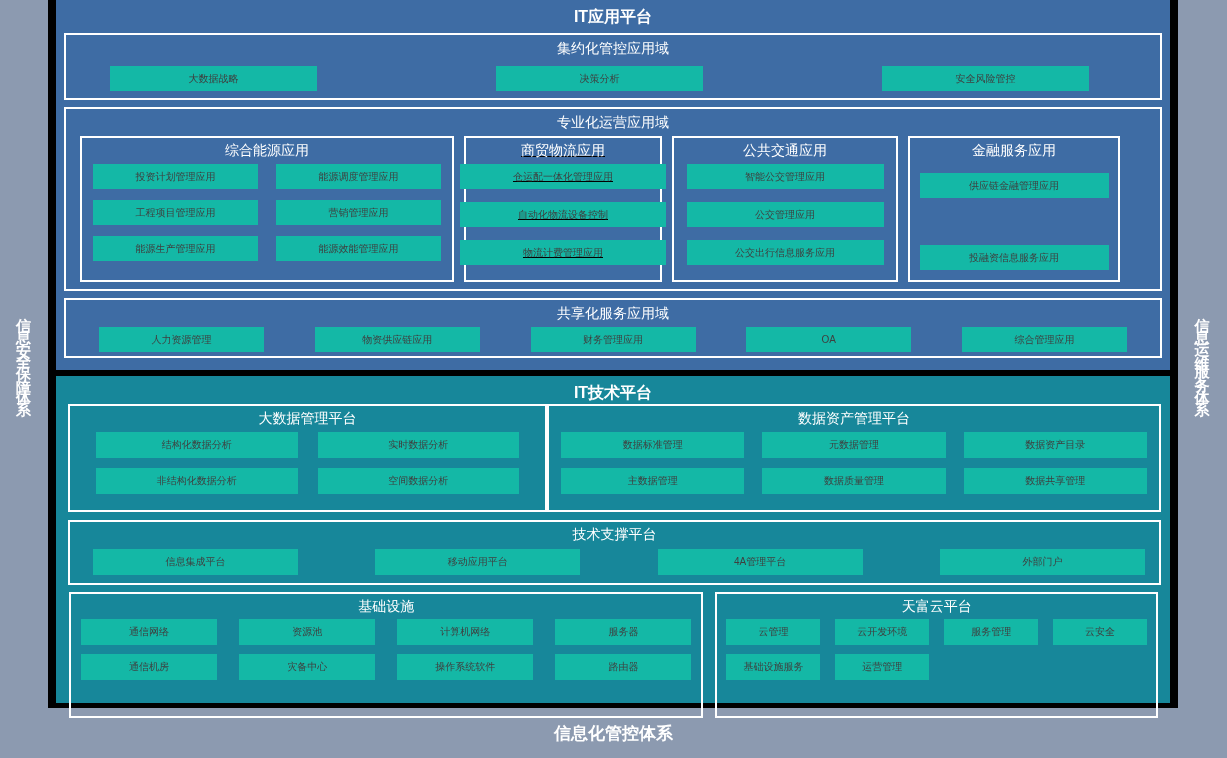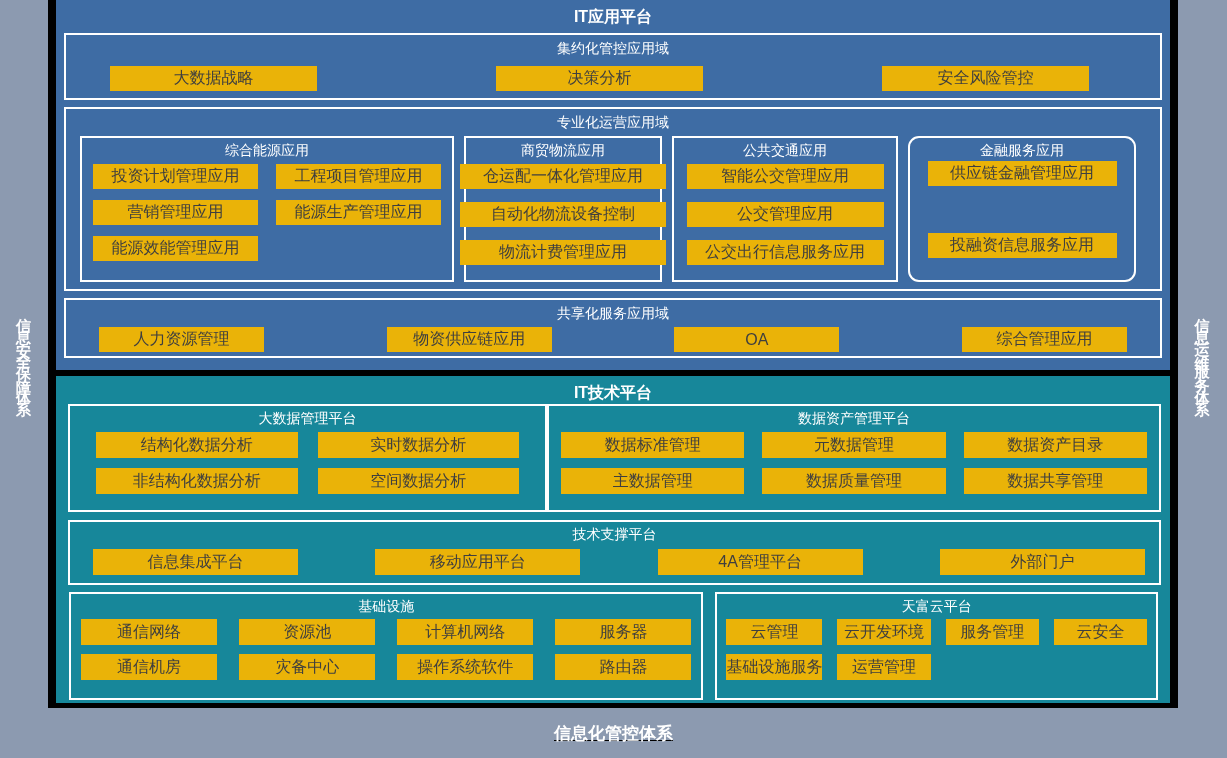--- a/index.html
+++ b/index.html
@@ -15,21 +15,21 @@
   .sidebar{position:absolute;top:0;height:708px;display:flex;align-items:center;justify-content:center;}
   .sidebar.left{left:0;width:48px;}
   .sidebar.right{left:1178px;width:49px;}
   .vtext{
     writing-mode:vertical-rl;text-orientation:upright;
     color:#FFFFFF;font-weight:bold;font-size:15px;letter-spacing:12px;
     line-height:1;
   }
   .bottombar{
     position:absolute;left:0;top:708px;width:1227px;height:50px;
-    display:flex;align-items:center;justify-content:center;text-decoration:underline;
+    display:flex;align-items:center;justify-content:center;
   }
   .bottombar span{color:#FFFFFF;font-weight:bold;font-size:17px;}
 
   .frame{
     position:absolute;left:48px;top:0;width:1130px;height:708px;
     background:#000000;box-sizing:border-box;padding:0 8px;
   }
 
   
   .blue-panel{position:relative;width:1114px;height:370px;background:#3E6CA4;}
@@ -37,21 +37,21 @@
     position:absolute;left:0;top:7px;width:100%;text-align:center;
     color:#fff;font-weight:bold;font-size:16px;
   }
   .sub-panel{
     position:absolute;left:8px;right:8px;
     border:2px solid #FFFFFF;box-sizing:border-box;
   }
   .sub-title{width:100%;text-align:center;color:#FFFFFF;font-size:14px;line-height:20px;margin-top:3px;}
 
   .box{
-    background:#eab308;color:#3F3F3F;font-size:16px;
+    background:#14b8a6;color:#3F3F3F;font-size:10px;
     display:flex;align-items:center;justify-content:center;
     height:25px;white-space:nowrap;box-sizing:border-box;
   }
 
   .panelA{top:33px;height:67px;}
   .panelA .row{
     display:flex;justify-content:space-between;
     padding:0 71px 0 44px;margin-top:8px;
   }
   .panelA .box{width:207px;}
@@ -60,27 +60,27 @@
   .groups-row{
     display:flex;gap:10px;padding:0 14px;margin-top:4px;height:146px;
   }
   .group{
     border:2px solid #FFFFFF;box-sizing:border-box;
     display:flex;flex-direction:column;flex:none;
   }
   .g-title{text-align:center;color:#FFFFFF;font-size:14px;line-height:22px;margin-top:1px;}
   .g1{width:374px;}
   .g1-body{display:grid;grid-template-columns:165px 165px;column-gap:18px;row-gap:11px;justify-content:center;margin-top:3px;}
-  .g2{width:198px;}
+  .g2{width:198px;text-decoration:underline;}
   .g3{width:226px;}
   .gcol-body{display:flex;flex-direction:column;gap:13px;align-items:center;margin-top:3px;}
   .g2 .box{width:206px;}
   .g3 .box{width:197px;}
-  .g4{width:228px;border-radius:11px;}
-  .g4-body{display:grid;grid-template-rows:25px 25px 25px;row-gap:11px;justify-items:center;margin-top:0;}
+  .g4{width:212px;}
+  .g4-body{display:grid;grid-template-rows:25px 25px 25px;row-gap:11px;justify-items:center;margin-top:12px;}
   .g4 .box{width:189px;}
   .g4 .box.row3{grid-row:3;}
 
   .panelC{top:298px;height:60px;}
   .panelC .row{display:flex;justify-content:space-between;padding:0 33px;margin-top:4px;}
   .panelC .box{width:165px;}
 
   
   .teal-panel{position:relative;margin-top:6px;width:1114px;height:327px;background:#17879A;}
   .tp-row1{position:absolute;left:12px;top:28px;right:9px;height:108px;display:flex;}
@@ -88,21 +88,21 @@
   .t-bigdata{width:479px;}
   .t-asset{flex:1;}
   .t-bigdata-body{display:grid;grid-template-columns:1fr 1fr;column-gap:20px;row-gap:10px;padding:0 26px;margin-top:4px;}
   .t-asset-body{display:grid;grid-template-columns:1fr 1fr 1fr;column-gap:18px;row-gap:10px;padding:0 12px;margin-top:4px;}
   .tgroup .box{height:26px;width:auto;}
 
   .tp-support{position:absolute;left:12px;top:144px;right:9px;height:65px;border:2px solid #FFFFFF;box-sizing:border-box;}
   .tp-support .row{display:flex;justify-content:space-between;padding:0 14px 0 23px;margin-top:4px;}
   .tp-support .box{width:205px;height:26px;}
 
-  .tp-row3{position:absolute;left:13px;top:216px;right:12px;height:108px;display:flex;gap:12px;border-radius:30px;}
+  .tp-row3{position:absolute;left:13px;top:216px;right:12px;height:126px;display:flex;gap:12px;border-radius:30px;}
   .t-infra{width:638px;}
   .t-infra-body{display:grid;grid-template-columns:1fr 1fr 1fr 1fr;column-gap:22px;row-gap:9px;padding:0 10px;margin-top:3px;}
   .t-cloud{width:445px;}
   .t-cloud-body{display:grid;grid-template-columns:1fr 1fr 1fr 1fr;column-gap:15px;row-gap:9px;padding:0 9px;margin-top:3px;}
   .tgroup .g-title{margin-top:2px;line-height:20px;}
 </style>
 </head>
 <body>
 
 <div class="canvas">
@@ -134,20 +134,21 @@
       </div>
 
       <div class="sub-panel panelB">
         <div class="sub-title">专业化运营应用域</div>
         <div class="groups-row">
 
           <div class="group g1">
             <div class="g-title">综合能源应用</div>
             <div class="g1-body">
               <div class="box">投资计划管理应用</div>
+              <div class="box">能源调度管理应用</div>
               <div class="box">工程项目管理应用</div>
               <div class="box">营销管理应用</div>
               <div class="box">能源生产管理应用</div>
               <div class="box">能源效能管理应用</div>
             </div>
           </div>
 
           <div class="group g2">
             <div class="g-title">商贸物流应用</div>
             <div class="gcol-body">
@@ -175,20 +176,21 @@
           </div>
 
         </div>
       </div>
 
       <div class="sub-panel panelC">
         <div class="sub-title">共享化服务应用域</div>
         <div class="row">
           <div class="box">人力资源管理</div>
           <div class="box">物资供应链应用</div>
+          <div class="box">财务管理应用</div>
           <div class="box">OA</div>
           <div class="box">综合管理应用</div>
         </div>
       </div>
     </div>
 
     <div class="teal-panel">
       <div class="panel-main-title">IT技术平台</div>
 
       <div class="tp-row1">

